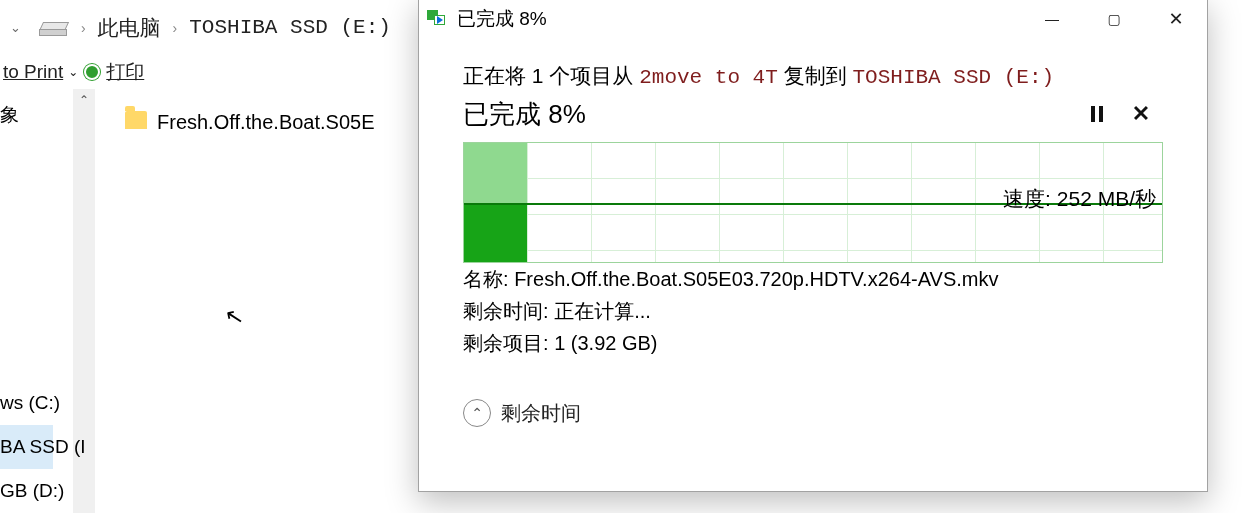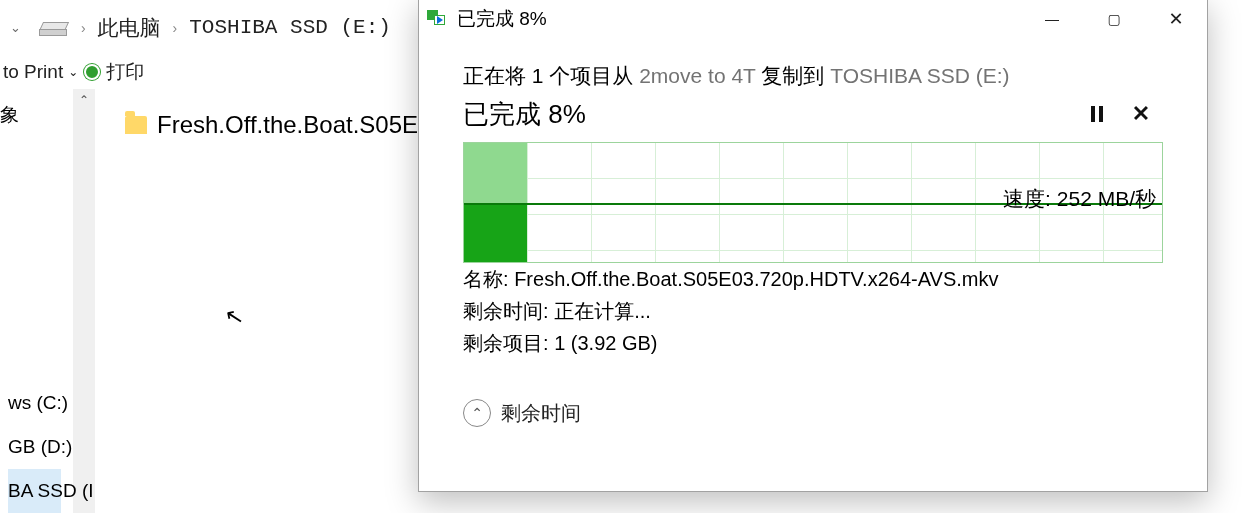--- a/index.html
+++ b/index.html
@@ -55,21 +55,21 @@
   .bc-item { padding: 0 4px; font-family: Liberation Mono, monospace; }
   .bc-sep  { color:#888; padding: 0 8px; font-size:14px;}
   .toolbar-row {
     height: 34px;
     display:flex;
     align-items:center;
     font-size:19px;
     color:#222;
     padding-left:0;
   }
-  .tb-item{ padding:0 3px; }
+  .tb-item{ padding:0 3px;text-decoration:underline; }
   .tb-caret{ font-size:12px; padding: 0 6px 0 2px;}
   .tb-green-dot{
     width:16px;height:16px;border-radius:50%;
     background:#2f9e2f;display:inline-block;
     margin-right:3px;
     box-shadow:inset 0 0 0 2px #fff, 0 0 0 1px #2f9e2f;
   }
   .body-row{
     display:flex;
     height: calc(100% - 89px);
@@ -90,40 +90,40 @@
     height:100%;
     background:#f0f0f0;
   }
   .sidebar .scrollbar-up{
     position:absolute; top:0; left:0; width:22px;height:22px;
     display:flex;align-items:center;justify-content:center;
     font-size:12px;color:#555;
   }
   .sidebar-bottom-items{
     position:absolute;
-    left:8px;
+    left:0;
     bottom:0;
     width:53px;
   }
   .sb-item{
     height:44px;
     display:flex;align-items:center;
     padding-left:0;
     white-space:nowrap;
   }
   .sb-item.sel{ background:#d9ebf9;}
   .file-area{
     flex:1;
     position:relative;
   }
   .folder-row{
     position:absolute;
     top:22px; left:30px;
-    display:flex;align-items:center;
-    font-size:24px;
+    display:flex;align-items:flex-start;
+    font-size:20px;
   }
   .folder-icon{
     width:22px;height:18px;
     background:#ffd868;
     border-radius:2px 2px 0 0;
     position:relative;
     margin-right:10px;
   }
   .folder-icon::before{
     content:"";
@@ -180,21 +180,21 @@
   .win-btn.close{font-size:18px;}
   .dialog-body{
     padding:24px 44px 0 44px;
     flex:1;
     display:flex;flex-direction:column;
   }
   .copy-line{
     font-size:21px;
     margin-bottom:6px;
   }
-  .copy-line .lnk{ color:#737373; }
+  .copy-line .lnk{ color:#7f1d1d;font-family:Liberation Mono, monospace; }
   .progress-line{
     display:flex;align-items:center;
     margin-bottom:10px;
   }
   .progress-text{
     font-size:26px;
     flex:1;
   }
   .pm-btn{
     width:44px;height:36px;
@@ -282,25 +282,25 @@
           <span>象</span>
         </div>
       </div>
       <div class="scrollbar-track">
         <div class="scrollbar-up">⌃</div>
       </div>
       <div class="sidebar-bottom-items">
         <div class="sb-item">
           <span>ws (C:)</span>
         </div>
+        <div class="sb-item sel">
+          <span>BA SSD (I</span>
+        </div>
         <div class="sb-item">
           <span>GB (D:)</span>
-        </div>
-        <div class="sb-item sel">
-          <span>BA SSD (I</span>
         </div>
       </div>
     </div>
 
     <div class="file-area">
       <div class="folder-row">
         <span class="folder-icon"></span>
         <span>Fresh.Off.the.Boat.S05E</span>
       </div>
       <div class="cursor">↖</div>

